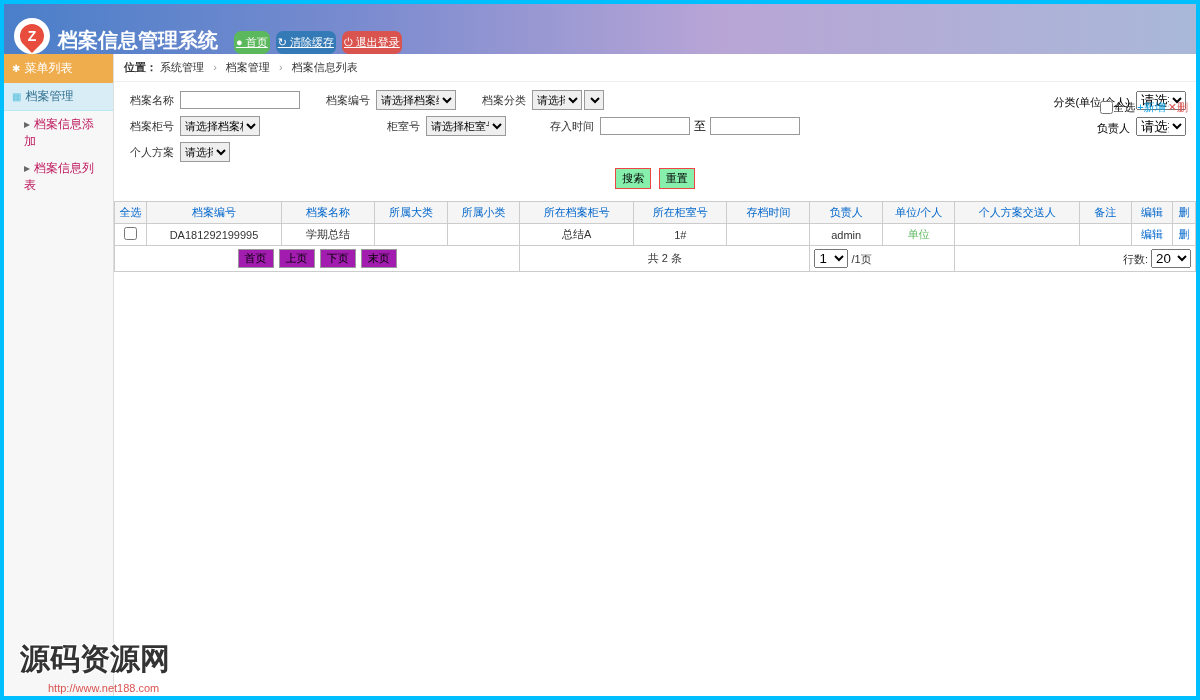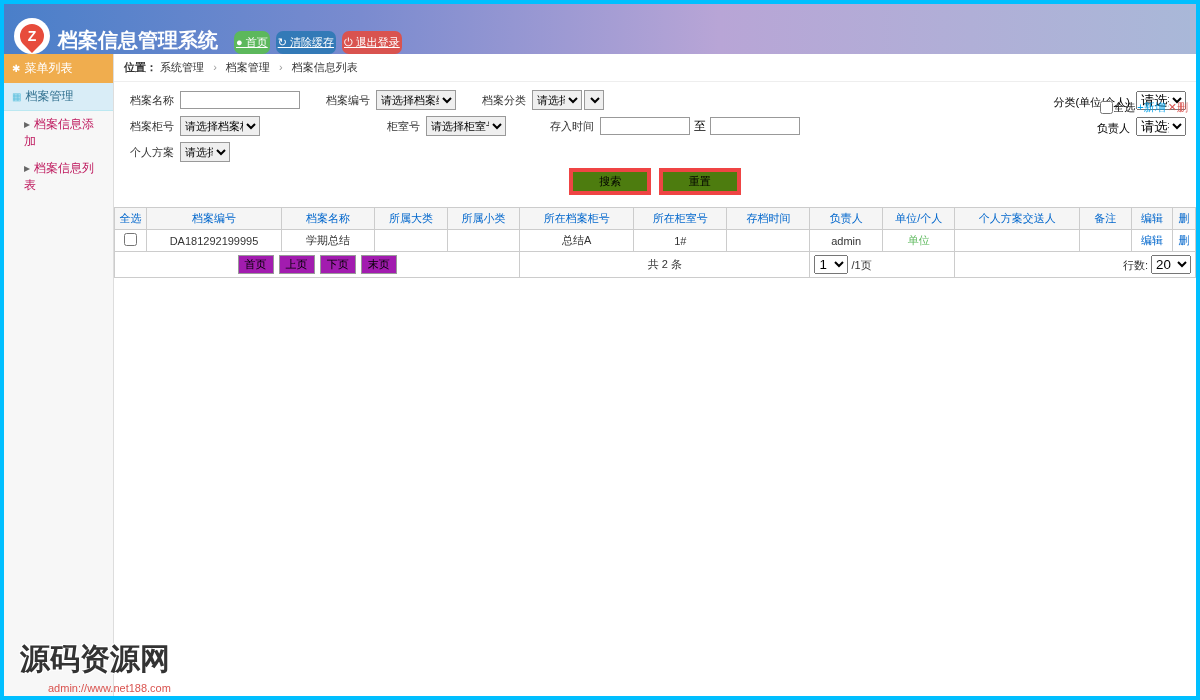--- a/index.html
+++ b/index.html
@@ -27,21 +27,21 @@
 .breadcrumb span.sep { margin: 0 6px; color: #999; }
 .search-area { padding: 8px 10px; }
 .search-row { display: flex; align-items: center; margin-bottom: 6px; flex-wrap: nowrap; }
 .search-field { display: flex; align-items: center; margin-right: 20px; }
 .search-field label { width: 50px; text-align: right; margin-right: 6px; color: #333; font-size: 11px; }
 .search-field input[type=text] { height: 18px; border: 1px solid #999; padding: 0 2px; font-size: 11px; }
 .search-field select { height: 20px; border: 1px solid #999; font-size: 11px; }
 .right-side { margin-left: auto; display: flex; align-items: flex-end; }
 .right-side label { margin-right: 6px; font-size: 11px; }
 .action-row { text-align: center; margin: 4px 0; }
-.action-btn { padding: 2px 26px; border: 4px solid #ef4444; background: #4d7c0f; cursor: pointer; font-size: 11px; margin: 0 2px; }
+.action-btn { padding: 2px 6px; border: 1px solid #ef4444; background: #86efac; cursor: pointer; font-size: 11px; margin: 0 2px; }
 .extra-actions { position: absolute; right: 8px; top: 96px; font-size: 11px; display: flex; align-items: center; }
 .extra-actions .add { color: #00a0e9; margin: 0 2px; cursor: pointer; }
 .extra-actions .del { color: #d9534f; cursor: pointer; }
 table.data { width: 100%; border-collapse: collapse; font-size: 11px; }
 table.data th, table.data td { border: 1px solid #ccc; padding: 3px 4px; text-align: center; white-space: nowrap; }
 table.data th { background: #f5f5f5; color: #0066cc; font-weight: normal; }
 table.data td { color: #333; }
 table.data td.link { color: #5cb85c; cursor: pointer; }
 table.data td.edit-link { color: #0066cc; cursor: pointer; }
 .pager-row td { border: 1px solid #ccc; padding: 3px 4px; font-size: 11px; }
@@ -193,13 +193,13 @@
               <select style="width:40px"><option>20</option></select>
             </td>
           </tr>
         </tfoot>
       </table>
     </div>
   </div>
 </div>
 
 <div class="watermark">源码资源网</div>
-<div class="watermark-url">admin://www.net188.com</div>
+<div class="watermark-url">http://www.net188.com</div>
 
 </body></html>

